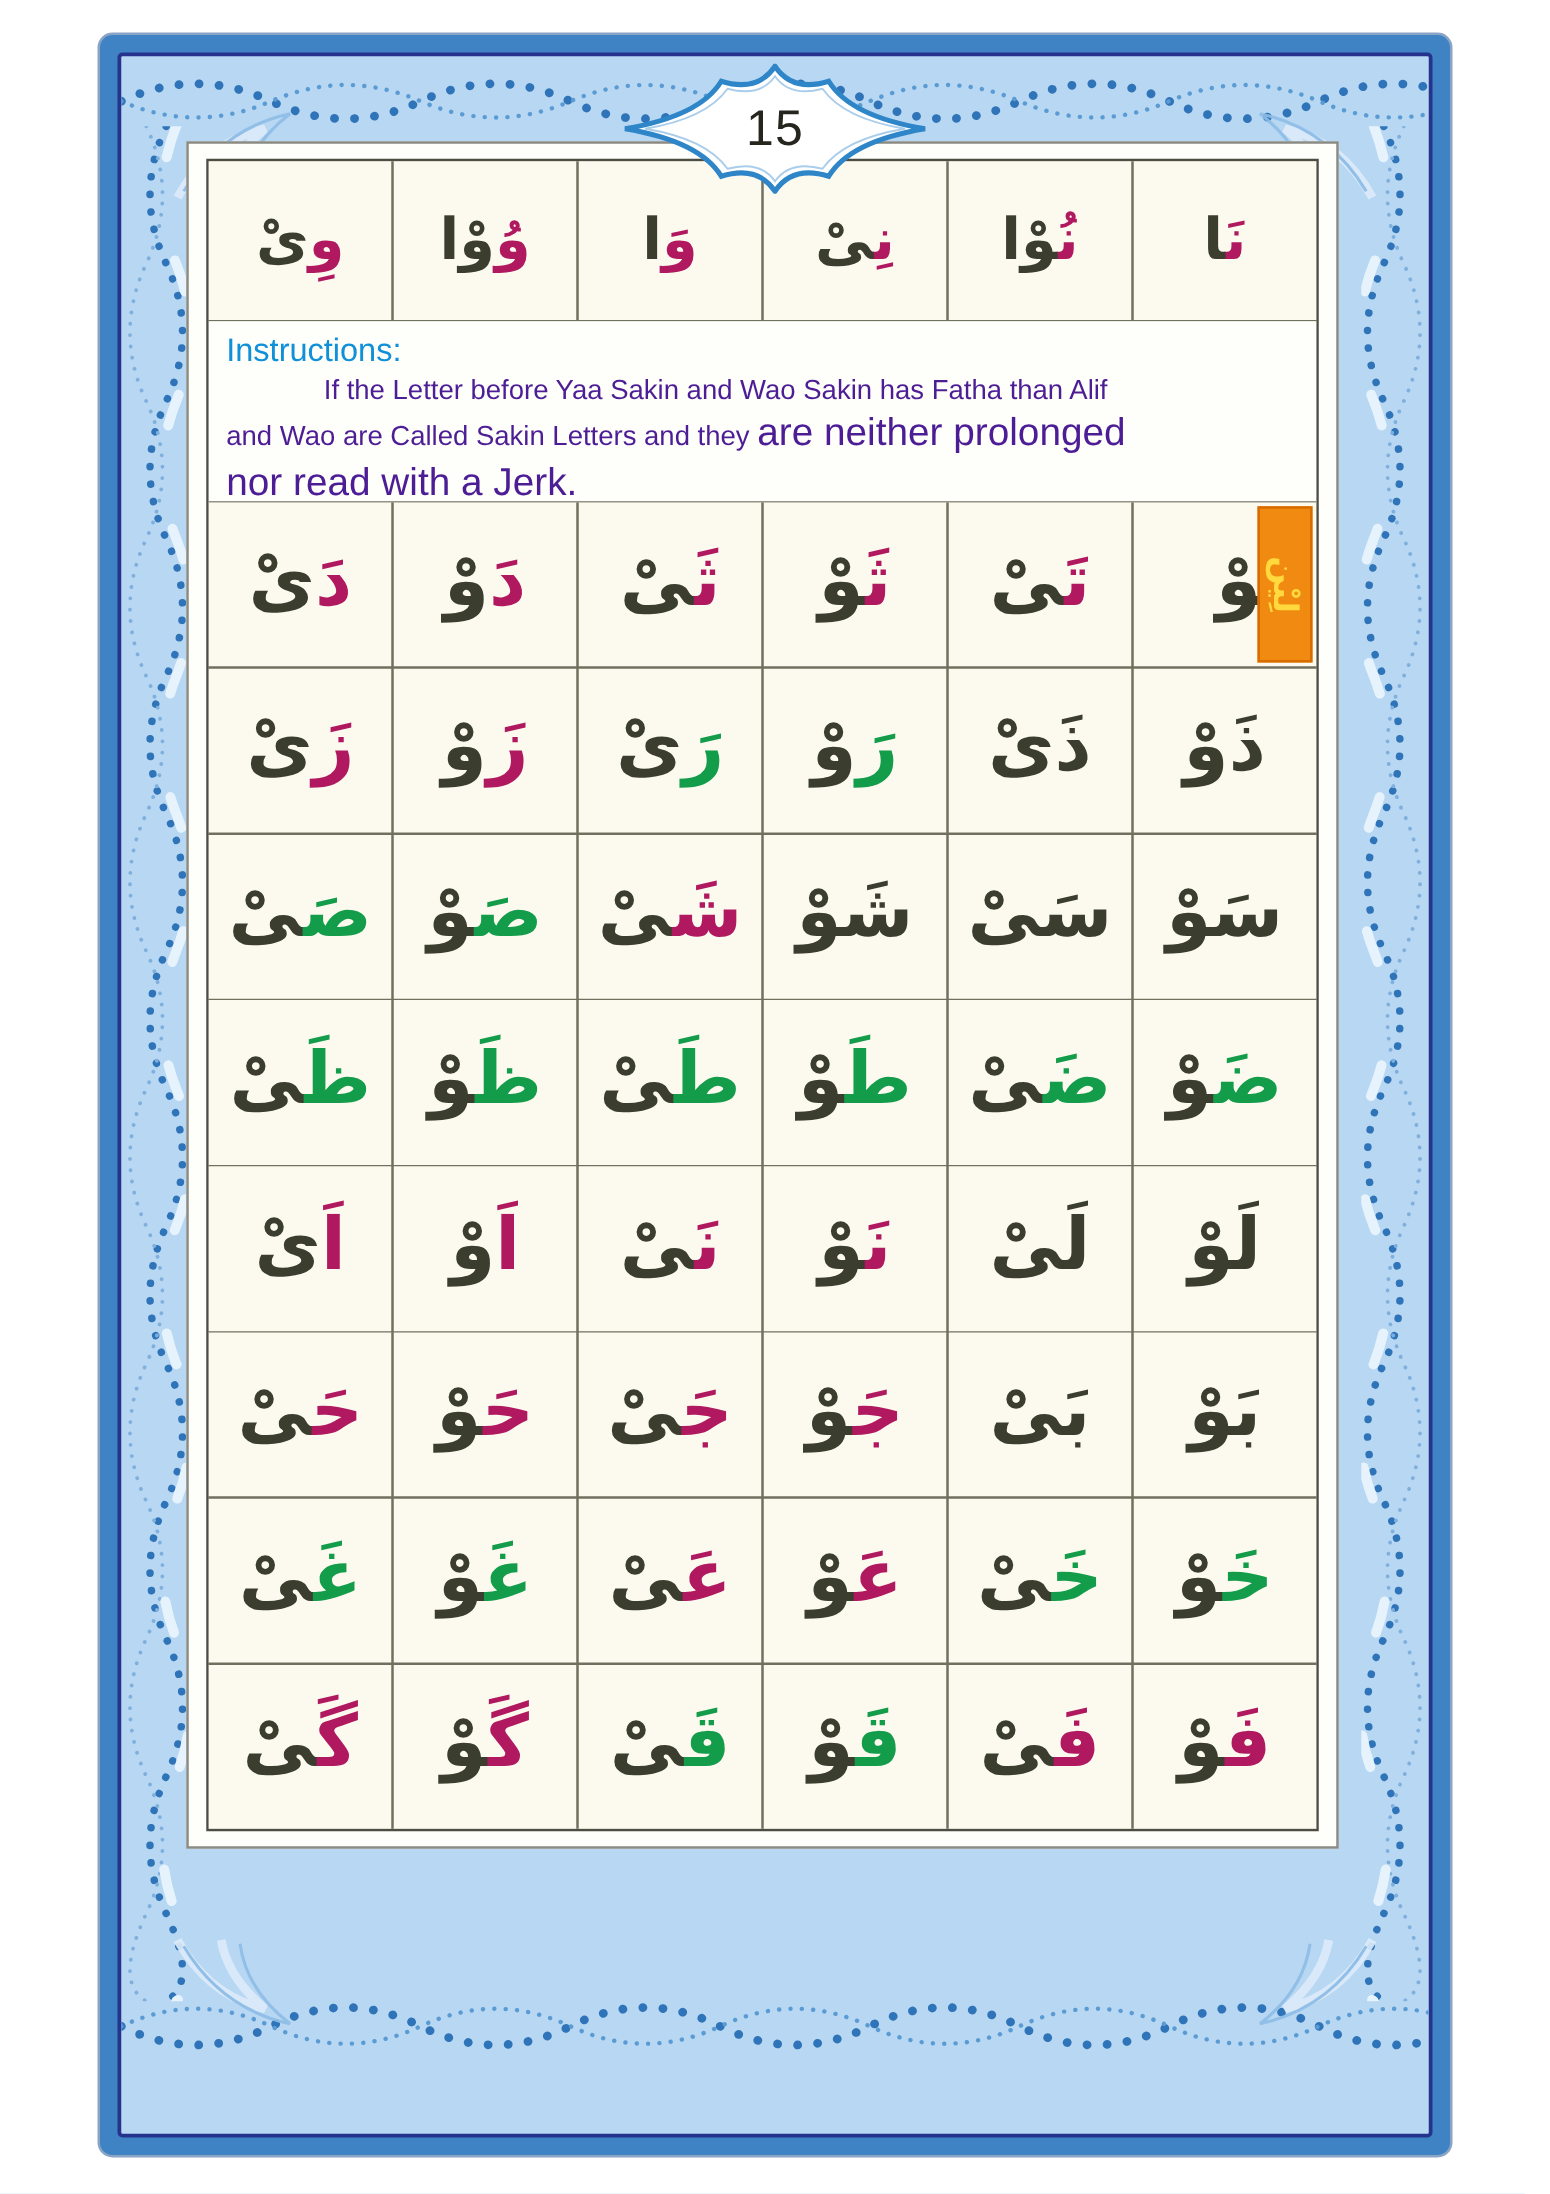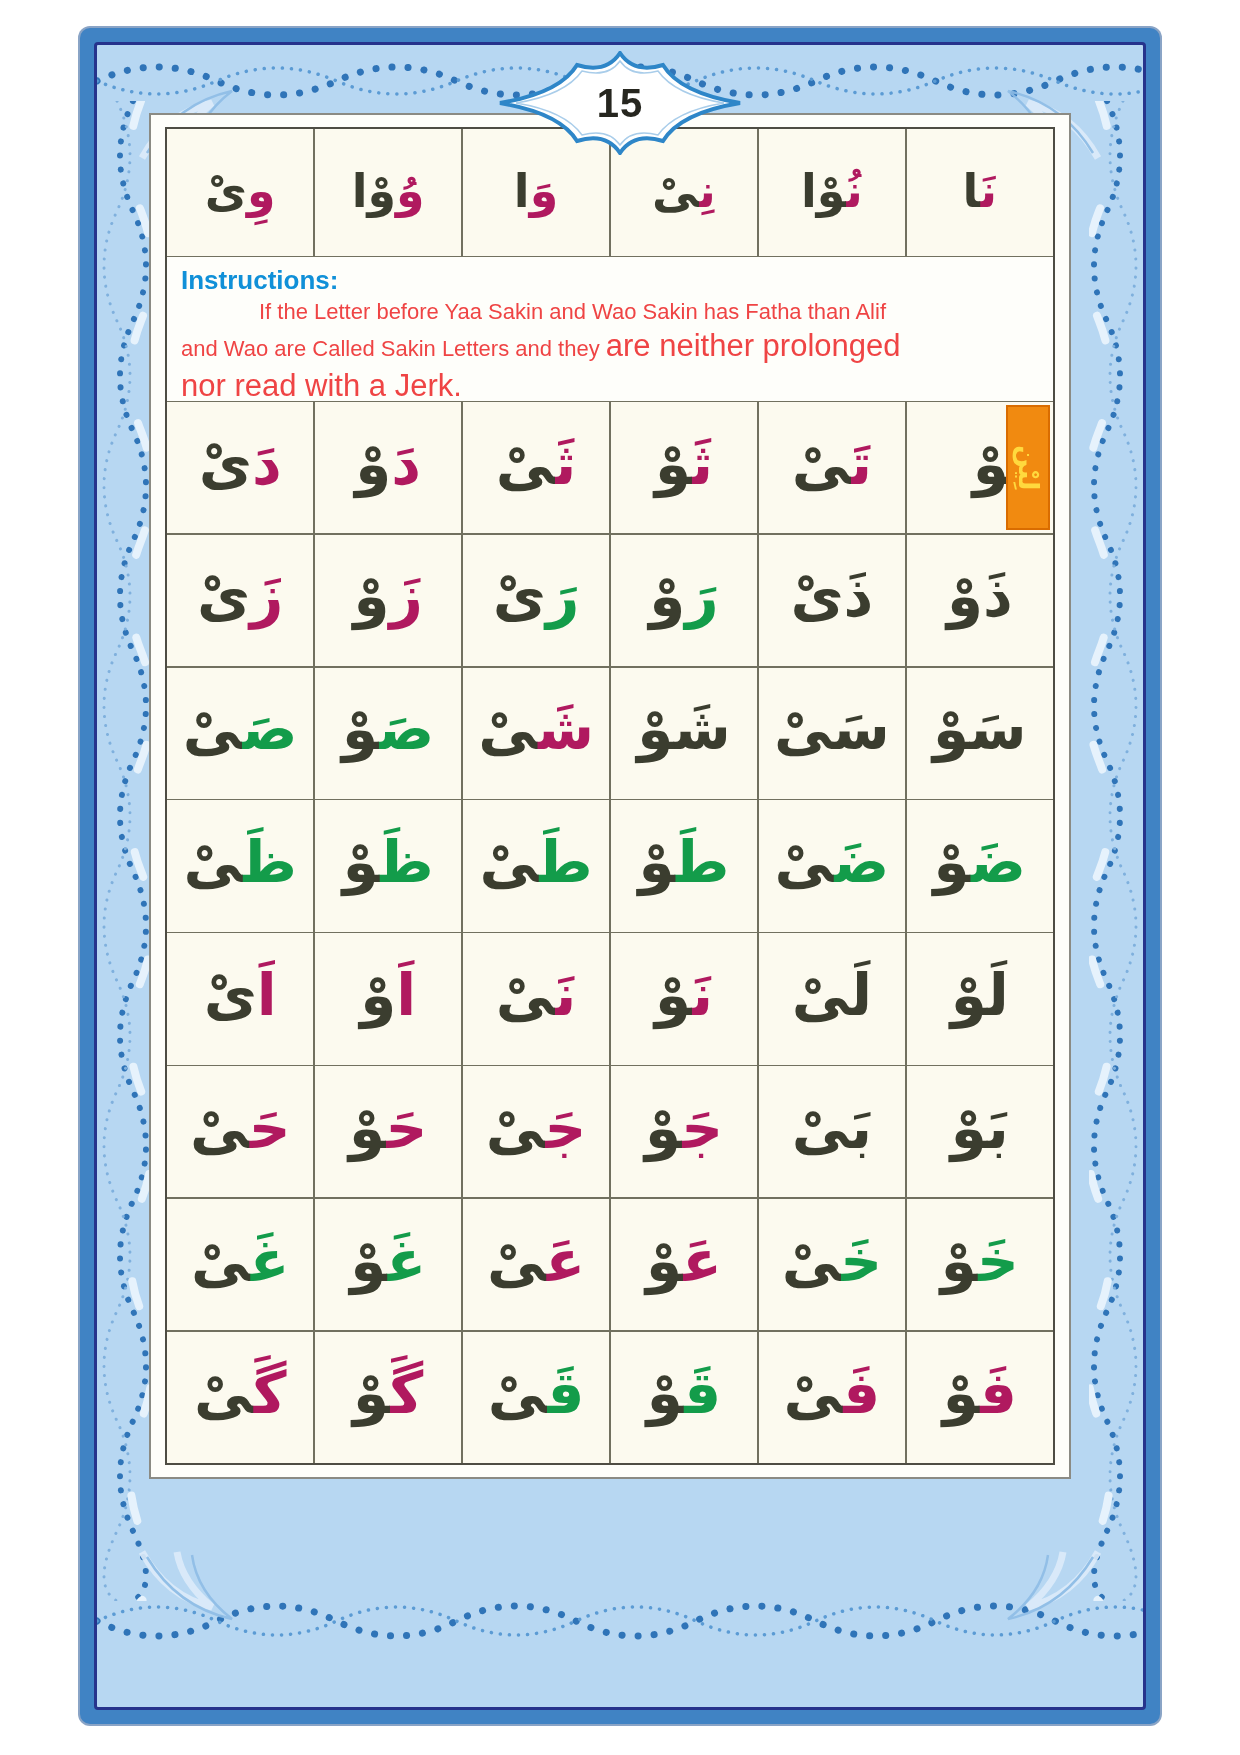--- a/index.html
+++ b/index.html
@@ -29,43 +29,43 @@
   .fl-br{right:40px;bottom:70px;transform:scale(-1,-1);}
   
   .badge{
     position:absolute;left:50%;top:6px;transform:translateX(-50%);
     width:250px;height:104px;z-index:6;
   }
   .badge svg{position:absolute;left:0;top:0;}
   .badge .num{
     position:absolute;left:0;top:0;width:100%;height:100%;
     display:flex;align-items:center;justify-content:center;
-    font-size:40px;font-weight:bold;color:#26261f;letter-spacing:1px;
+    font-size:40px;font-weight:normal;color:#26261f;letter-spacing:1px;
   }
   
   .panel{
     position:absolute;left:52px;top:68px;width:922px;height:1366px;
     background:#fefefa;border:2px solid #8b8b84;z-index:4;
     box-sizing:border-box;padding:12px 14px;
   }
   .sheet{
     width:100%;height:100%;box-sizing:border-box;
     border:2px solid #4e4d44;display:flex;flex-direction:column;
   }
   .top-table{
     direction:rtl;display:grid;grid-template-columns:repeat(6,1fr);
     gap:1.5px;background:#71705f;border-bottom:1.5px solid #71705f;
     height:127px;flex:none;
   }
   .instructions{
     background:#fefefa;border-bottom:1.5px solid #71705f;flex:none;
     padding:8px 14px 10px 14px;height:126px;
   }
-  .ins-title{color:#1090d8;font-size:26px;font-weight:bold;margin:0 0 2px 0;}
-  .ins-line{color:#ef4444;font-size:22px;line-height:1.28;}
+  .ins-title{color:#1090d8;font-size:26px;font-weight:normal;margin:0 0 2px 0;}
+  .ins-line{color:#4c1d95;font-size:22px;line-height:1.28;}
   .ins-line .indent{display:inline-block;width:78px;}
   .ins-line .big{font-size:31px;}
   .main-grid{
     direction:rtl;display:grid;grid-template-columns:repeat(6,1fr);
     grid-auto-rows:1fr;gap:1.5px;background:#71705f;flex:1;
   }
   .cell{
     background:#fcfaef;display:flex;align-items:center;justify-content:center;
     font-family:"DejaVu Sans",sans-serif;font-weight:bold;font-size:58px;
     line-height:1;overflow:visible;position:relative;direction:rtl;

